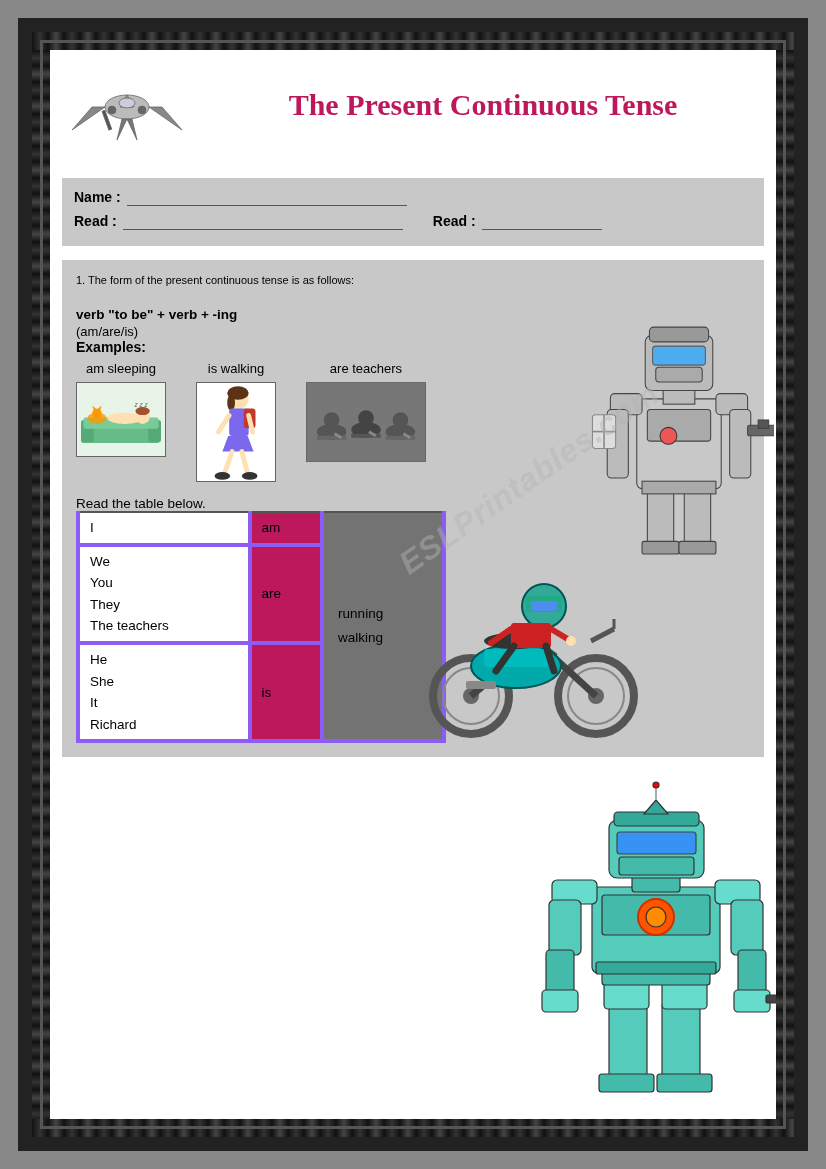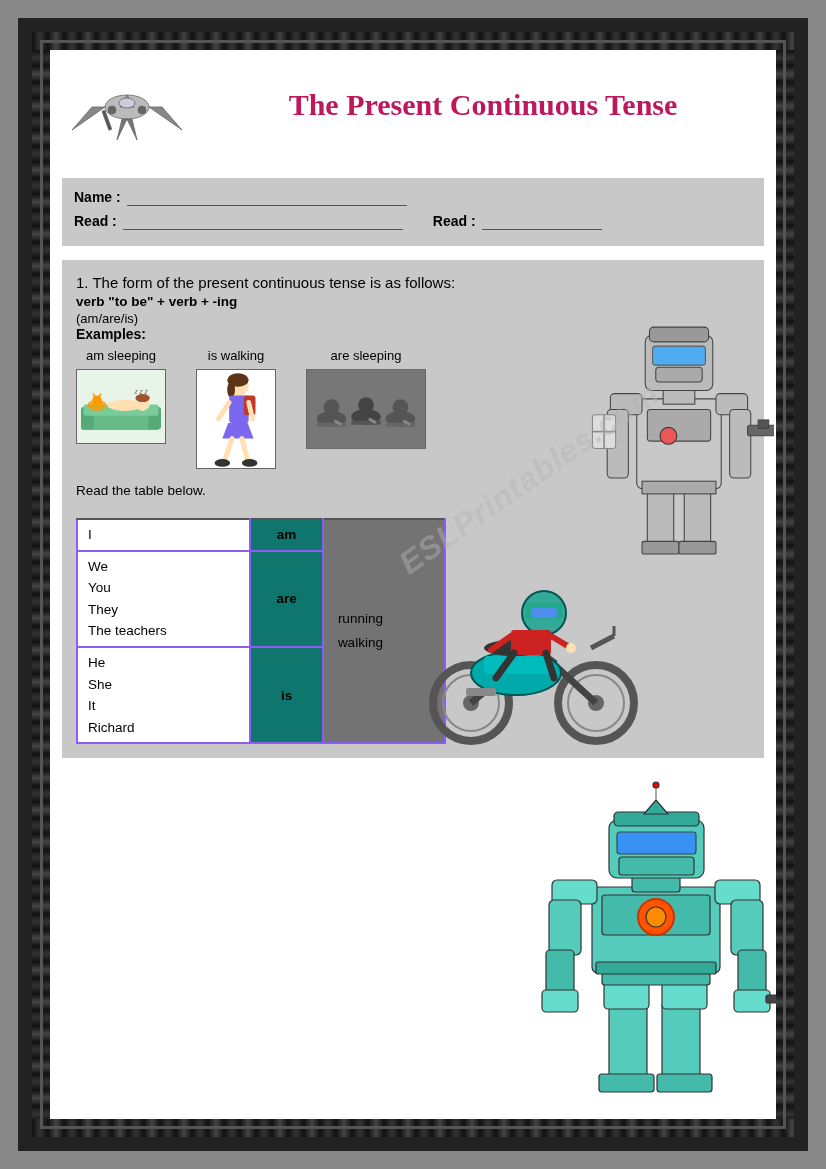--- a/index.html
+++ b/index.html
@@ -141,22 +141,22 @@
     }
 
     
     .main-content {
       background: #c8c8c8;
       padding: 14px;
       position: relative;
     }
 
     .instruction-text {
-      font-size: 15px;
-      margin-bottom: 3px;
+      font-size: 11px;
+      margin-bottom: 21px;
     }
 
     .formula-text {
       font-size: 13.5px;
       font-weight: bold;
       margin-bottom: 2px;
     }
 
     .formula-sub {
       font-size: 13px;
@@ -218,42 +218,42 @@
     
     .img-writing {
       width: 120px;
       height: 80px;
       background: #888;
       border: 1px solid #666;
     }
 
     .read-table-label {
       font-size: 13.5px;
-      margin-bottom: 20px;
+      margin-bottom: 0;
       margin-top: 8px;
     }
 
     
     .grammar-table {
       border-collapse: collapse;
       width: 370px;
       background: white;
     }
 
     .grammar-table td {
-      border: 2px solid #8b5cf6;
+      border: 4px solid #8b5cf6;
       padding: 4px 10px;
       font-size: 13.5px;
       vertical-align: middle;
     }
 
     .td-verb {
-      font-weight: bold;
-      text-align: center;
-      background: #0f766e;
+      font-weight: normal;
+      text-align: left;
+      background: #be185d;
     }
 
     .td-subjects {
       background: white;
       line-height: 1.6;
     }
 
     .td-activity {
       background: #737373;
       line-height: 1.6;
@@ -460,21 +460,21 @@
                 <line x1="36" y1="72" x2="28" y2="95" stroke="#ffe0b2" stroke-width="5" stroke-linecap="round"></line>
                 <line x1="46" y1="72" x2="52" y2="95" stroke="#ffe0b2" stroke-width="5" stroke-linecap="round"></line>
 
                 <ellipse cx="26" cy="97" rx="8" ry="4" fill="#333"></ellipse>
                 <ellipse cx="54" cy="97" rx="8" ry="4" fill="#333"></ellipse>
               </svg>
             </div>
           </div>
 
           <div class="example-item">
-            <div class="example-caption">are sleeping</div>
+            <div class="example-caption">are teachers</div>
             <div class="img-writing example-img">
               <svg viewBox="0 0 120 80" xmlns="http://www.w3.org/2000/svg" width="120" height="80">
 
                 <rect width="120" height="80" fill="#777"></rect>
 
                 <ellipse cx="25" cy="50" rx="15" ry="8" fill="#555"></ellipse>
                 <circle cx="25" cy="38" r="8" fill="#555"></circle>
                 <ellipse cx="60" cy="48" rx="15" ry="8" fill="#444"></ellipse>
                 <circle cx="60" cy="36" r="8" fill="#444"></circle>
                 <ellipse cx="95" cy="50" rx="15" ry="8" fill="#555"></ellipse>

